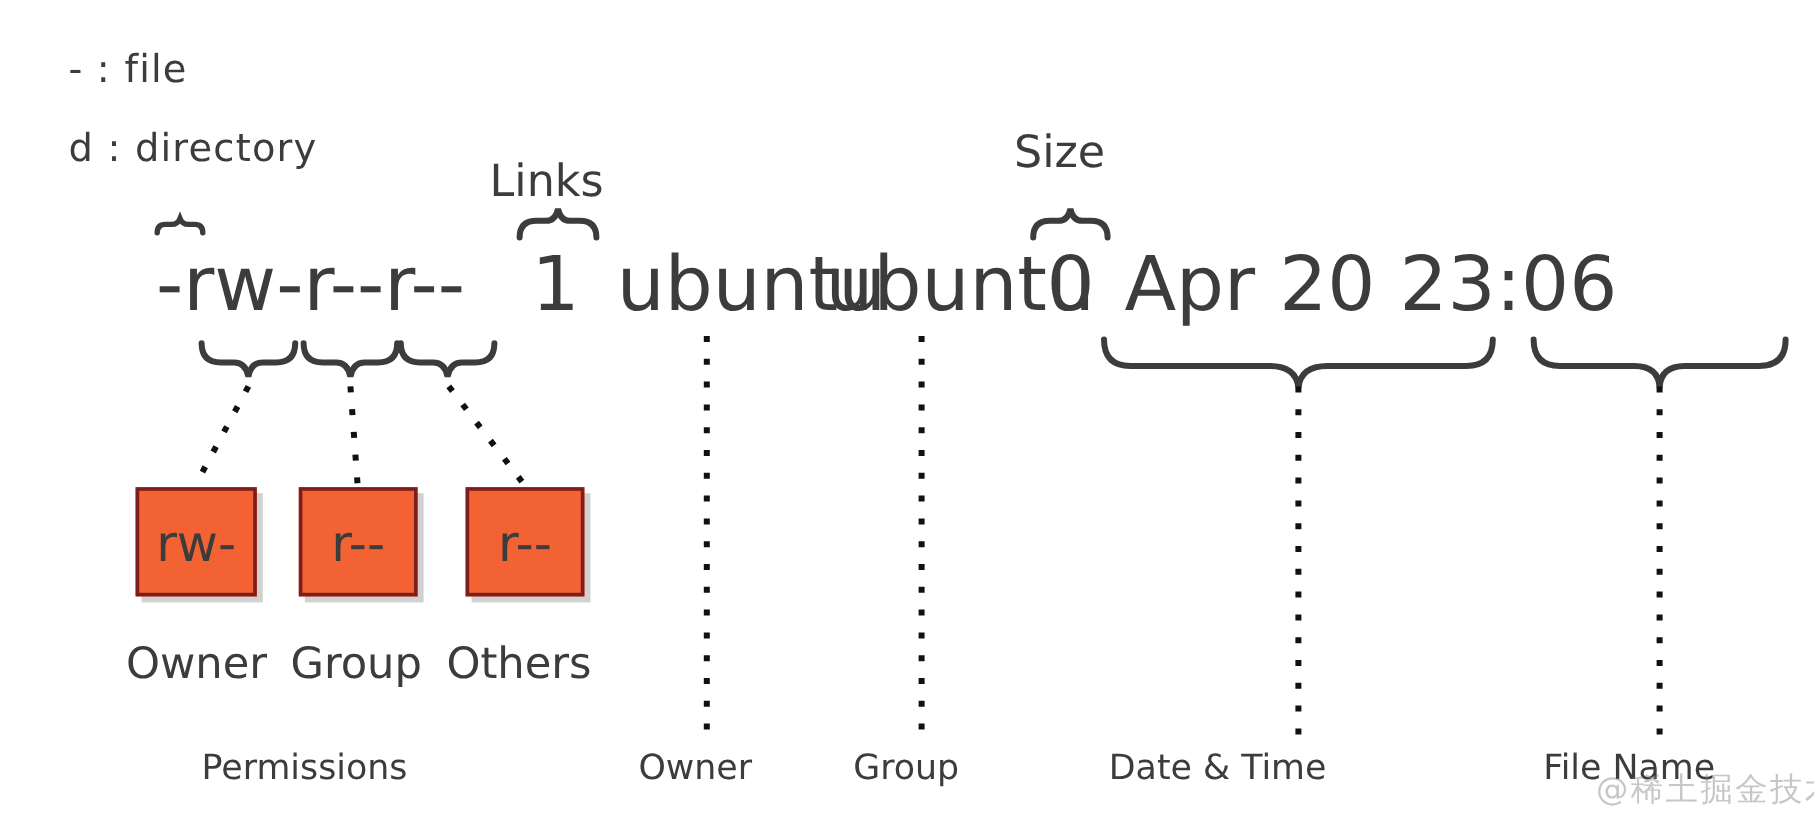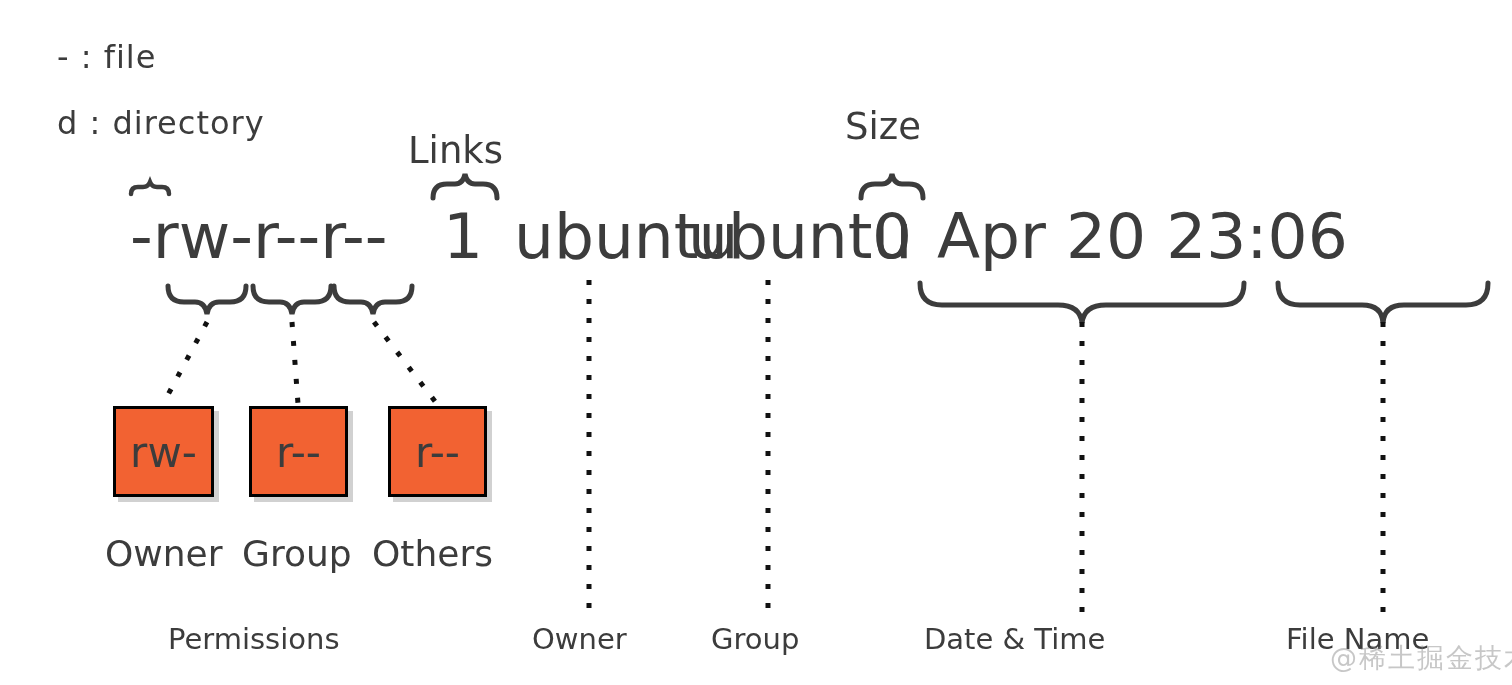--- a/index.html
+++ b/index.html
@@ -25,21 +25,21 @@
   
   .sublabel{font-size:36px;}
 
   
   .catlabel{font-size:29px;}
 
   
   .permbox{
     position:absolute;
     background:#f26232;
-    border:3px solid #000000;
+    border:3px solid #7f1d1d;
     box-shadow:5px 5px 0 rgba(0,0,0,0.18);
     box-sizing:border-box;
   }
   .permbox span{
     position:absolute;
     left:50%;top:50%;
     transform:translate(-50%,-48%);
     color:#3c3c3c;
     font-size:42px;
     white-space:nowrap;

